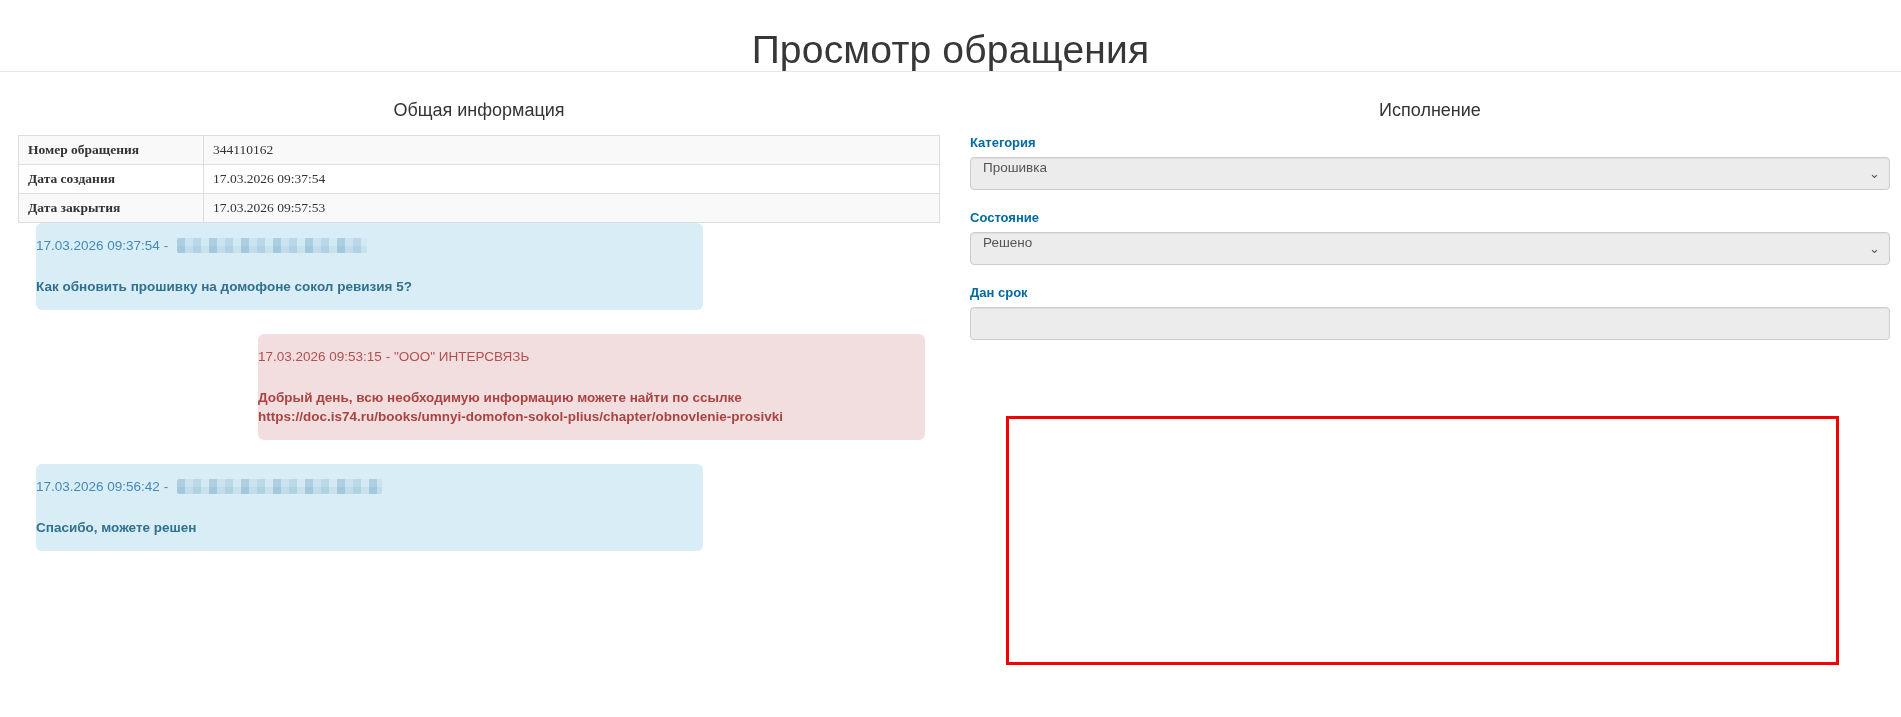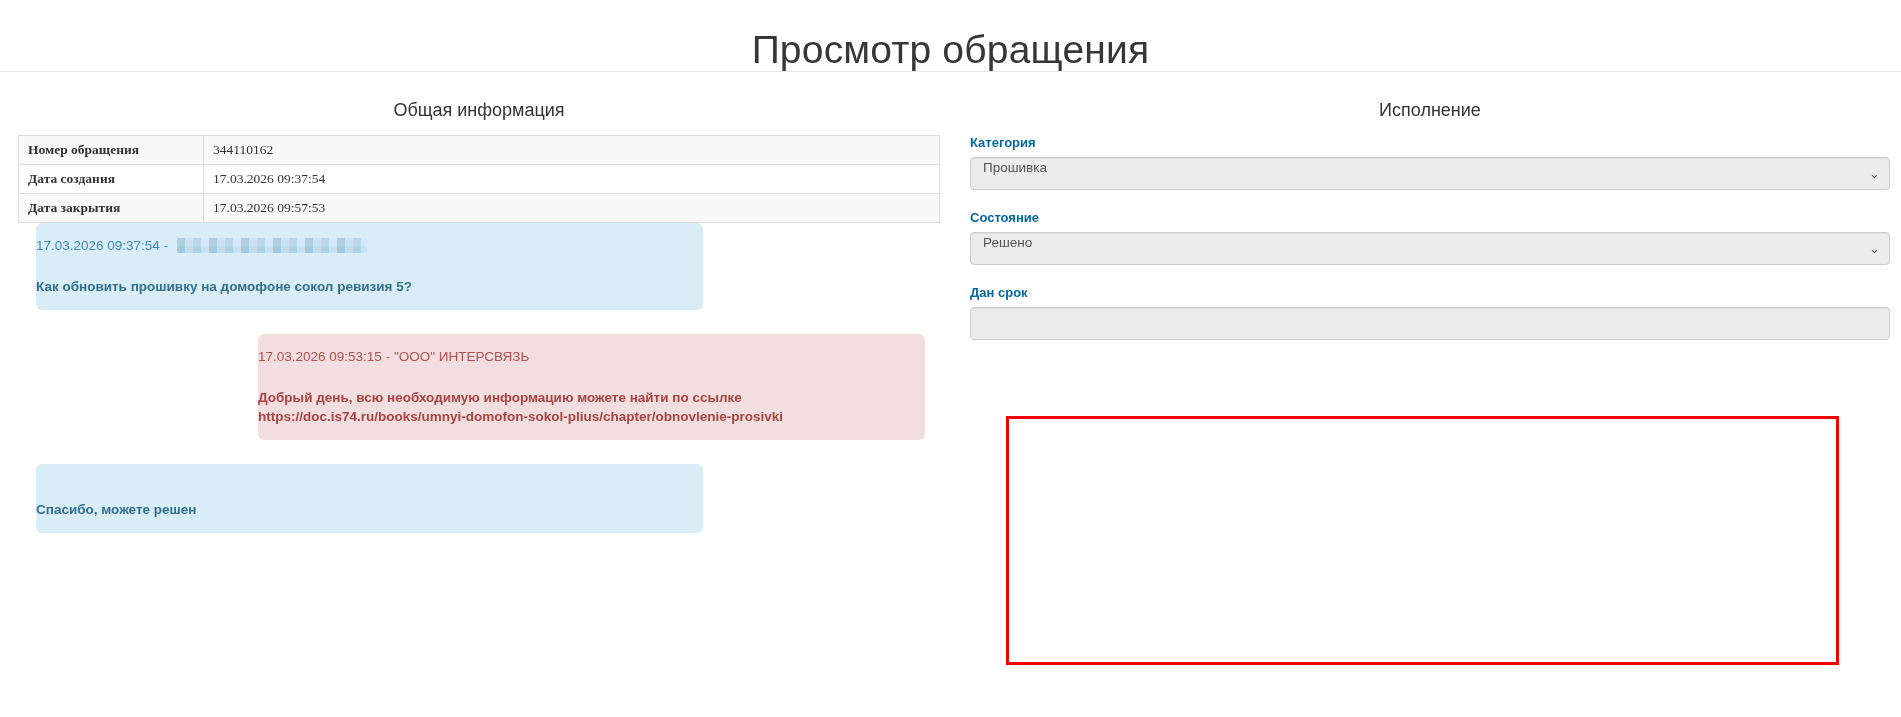--- a/index.html
+++ b/index.html
@@ -103,20 +103,23 @@
     </div>
 
     <div class="bubble operator">
       <div class="bubble-meta">
         <span>17.03.2026 09:53:15</span><span> - </span><span>"ООО" ИНТЕРСВЯЗЬ</span>
       </div>
       <div class="bubble-text">Добрый день, всю необходимую информацию можете найти по ссылке https://doc.is74.ru/books/umnyi-domofon-sokol-plius/chapter/obnovlenie-prosivki</div>
     </div>
 
     <div class="bubble client">
+      <div class="bubble-meta">
+        <span>17.03.2026 09:56:42</span><span> - </span><span class="blur-name" style="width:205px;"></span>
+      </div>
       <div class="bubble-text">Спасибо, можете решен</div>
     </div>
   </div>
 
   <div class="col-right">
     <div class="section-heading">Исполнение</div>
 
     <div class="field">
       <div class="field-label">Категория</div>
       <div class="select-box">

